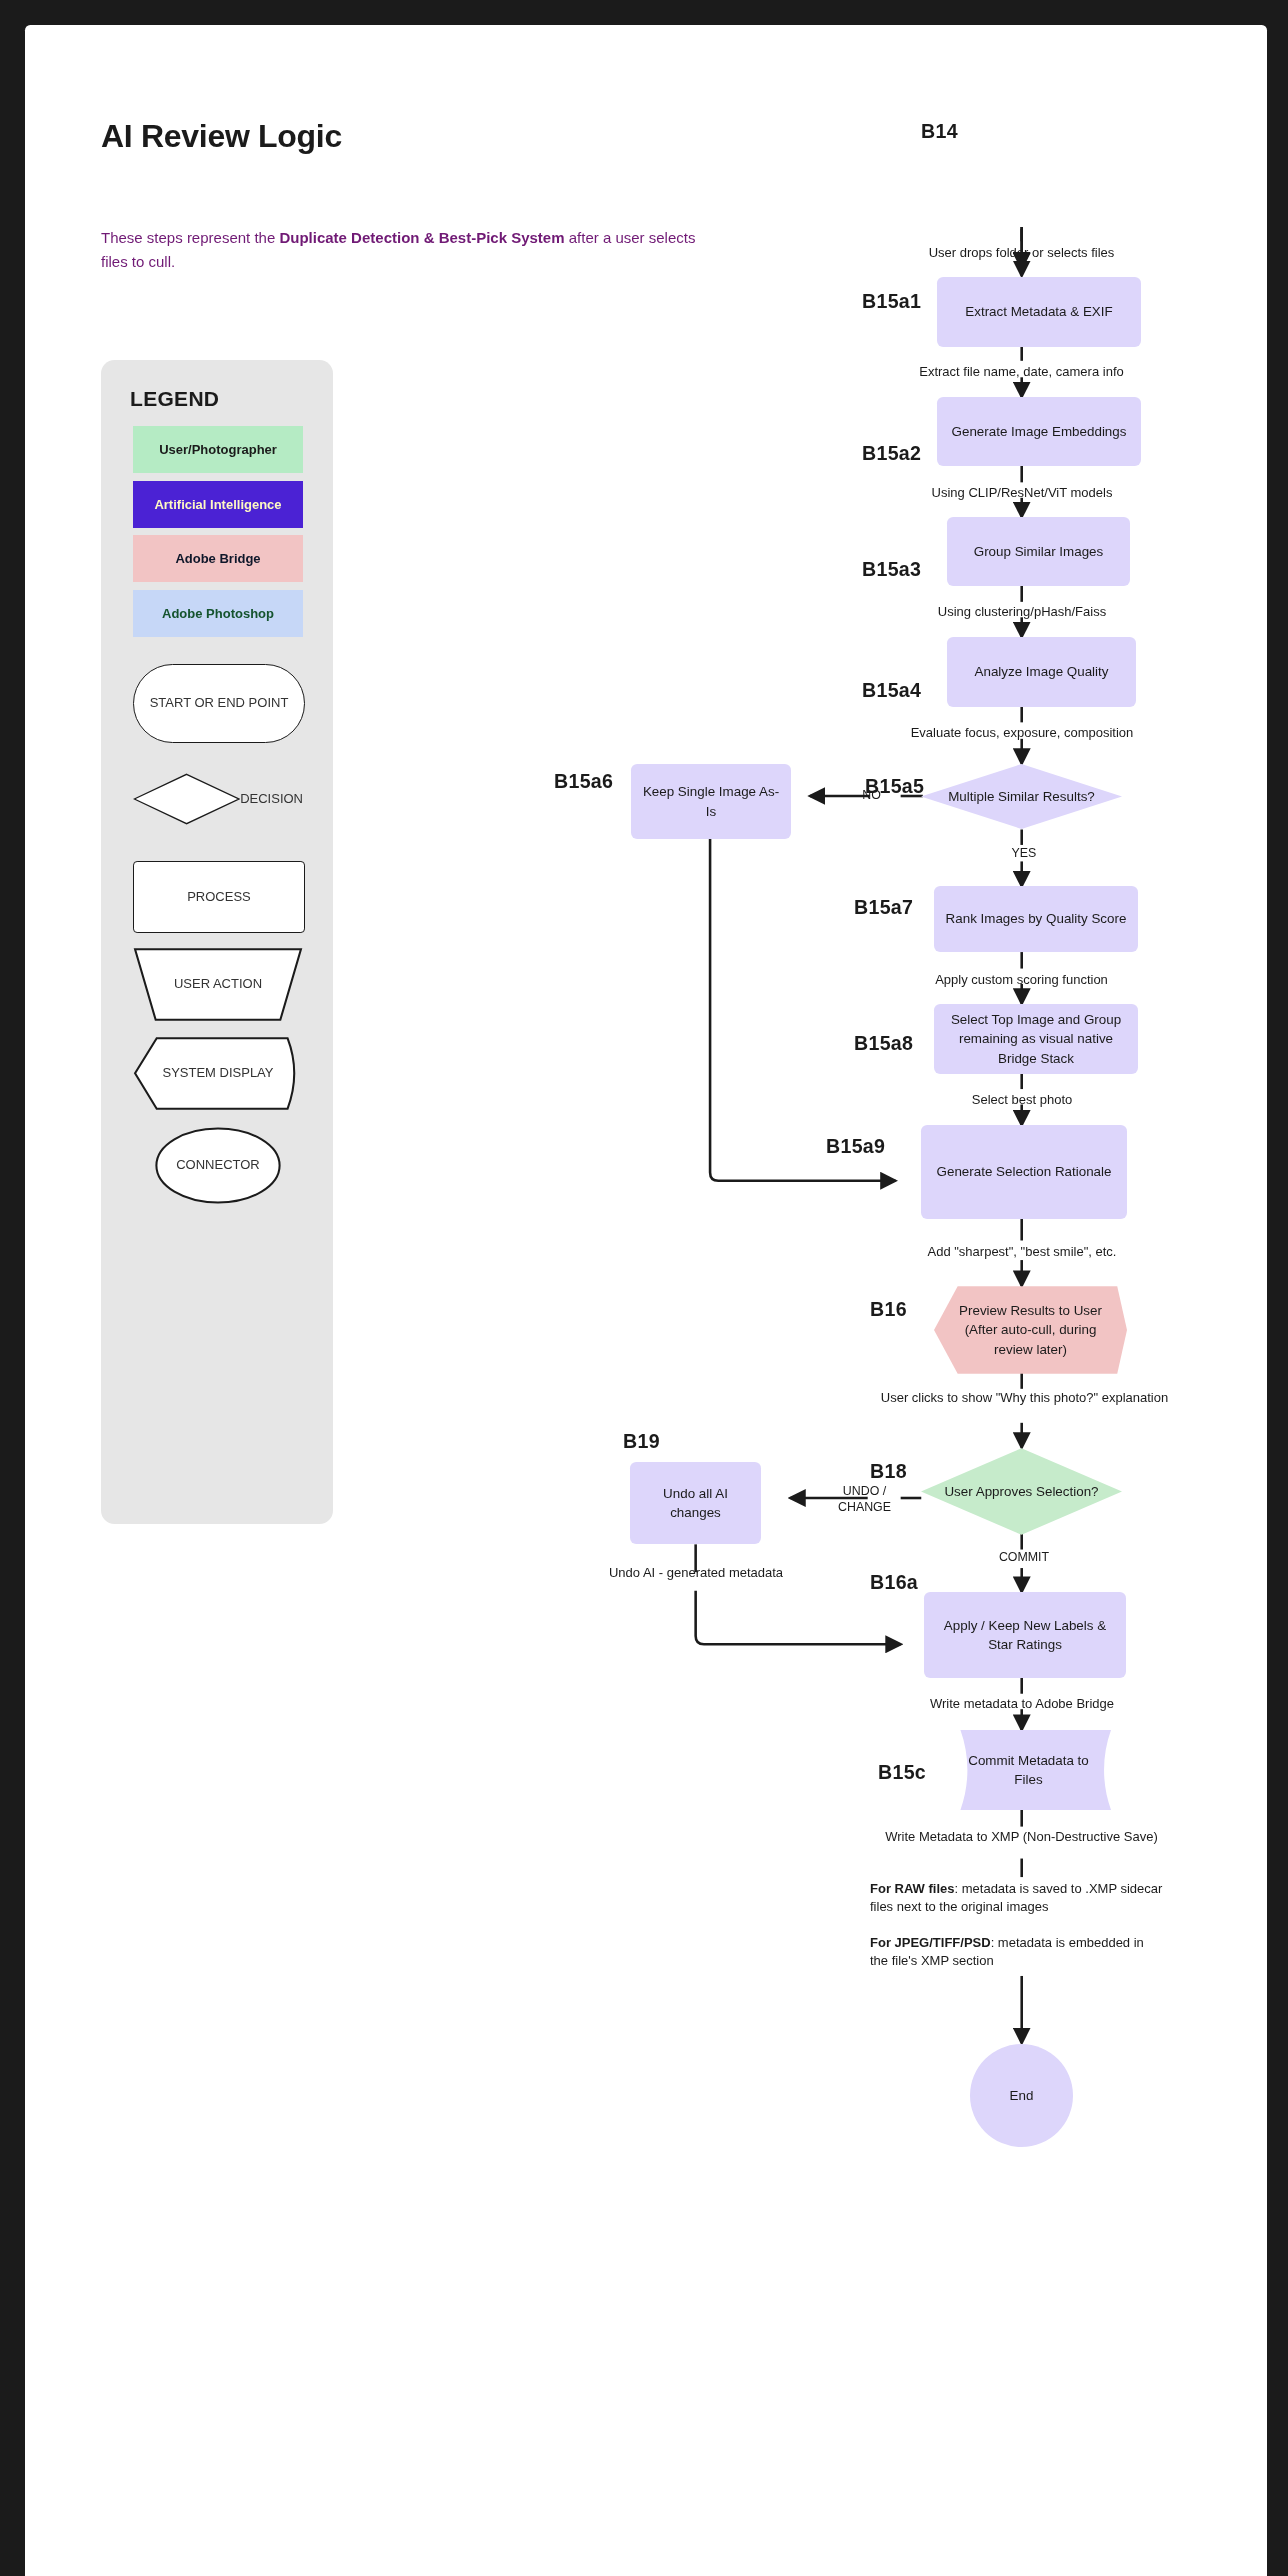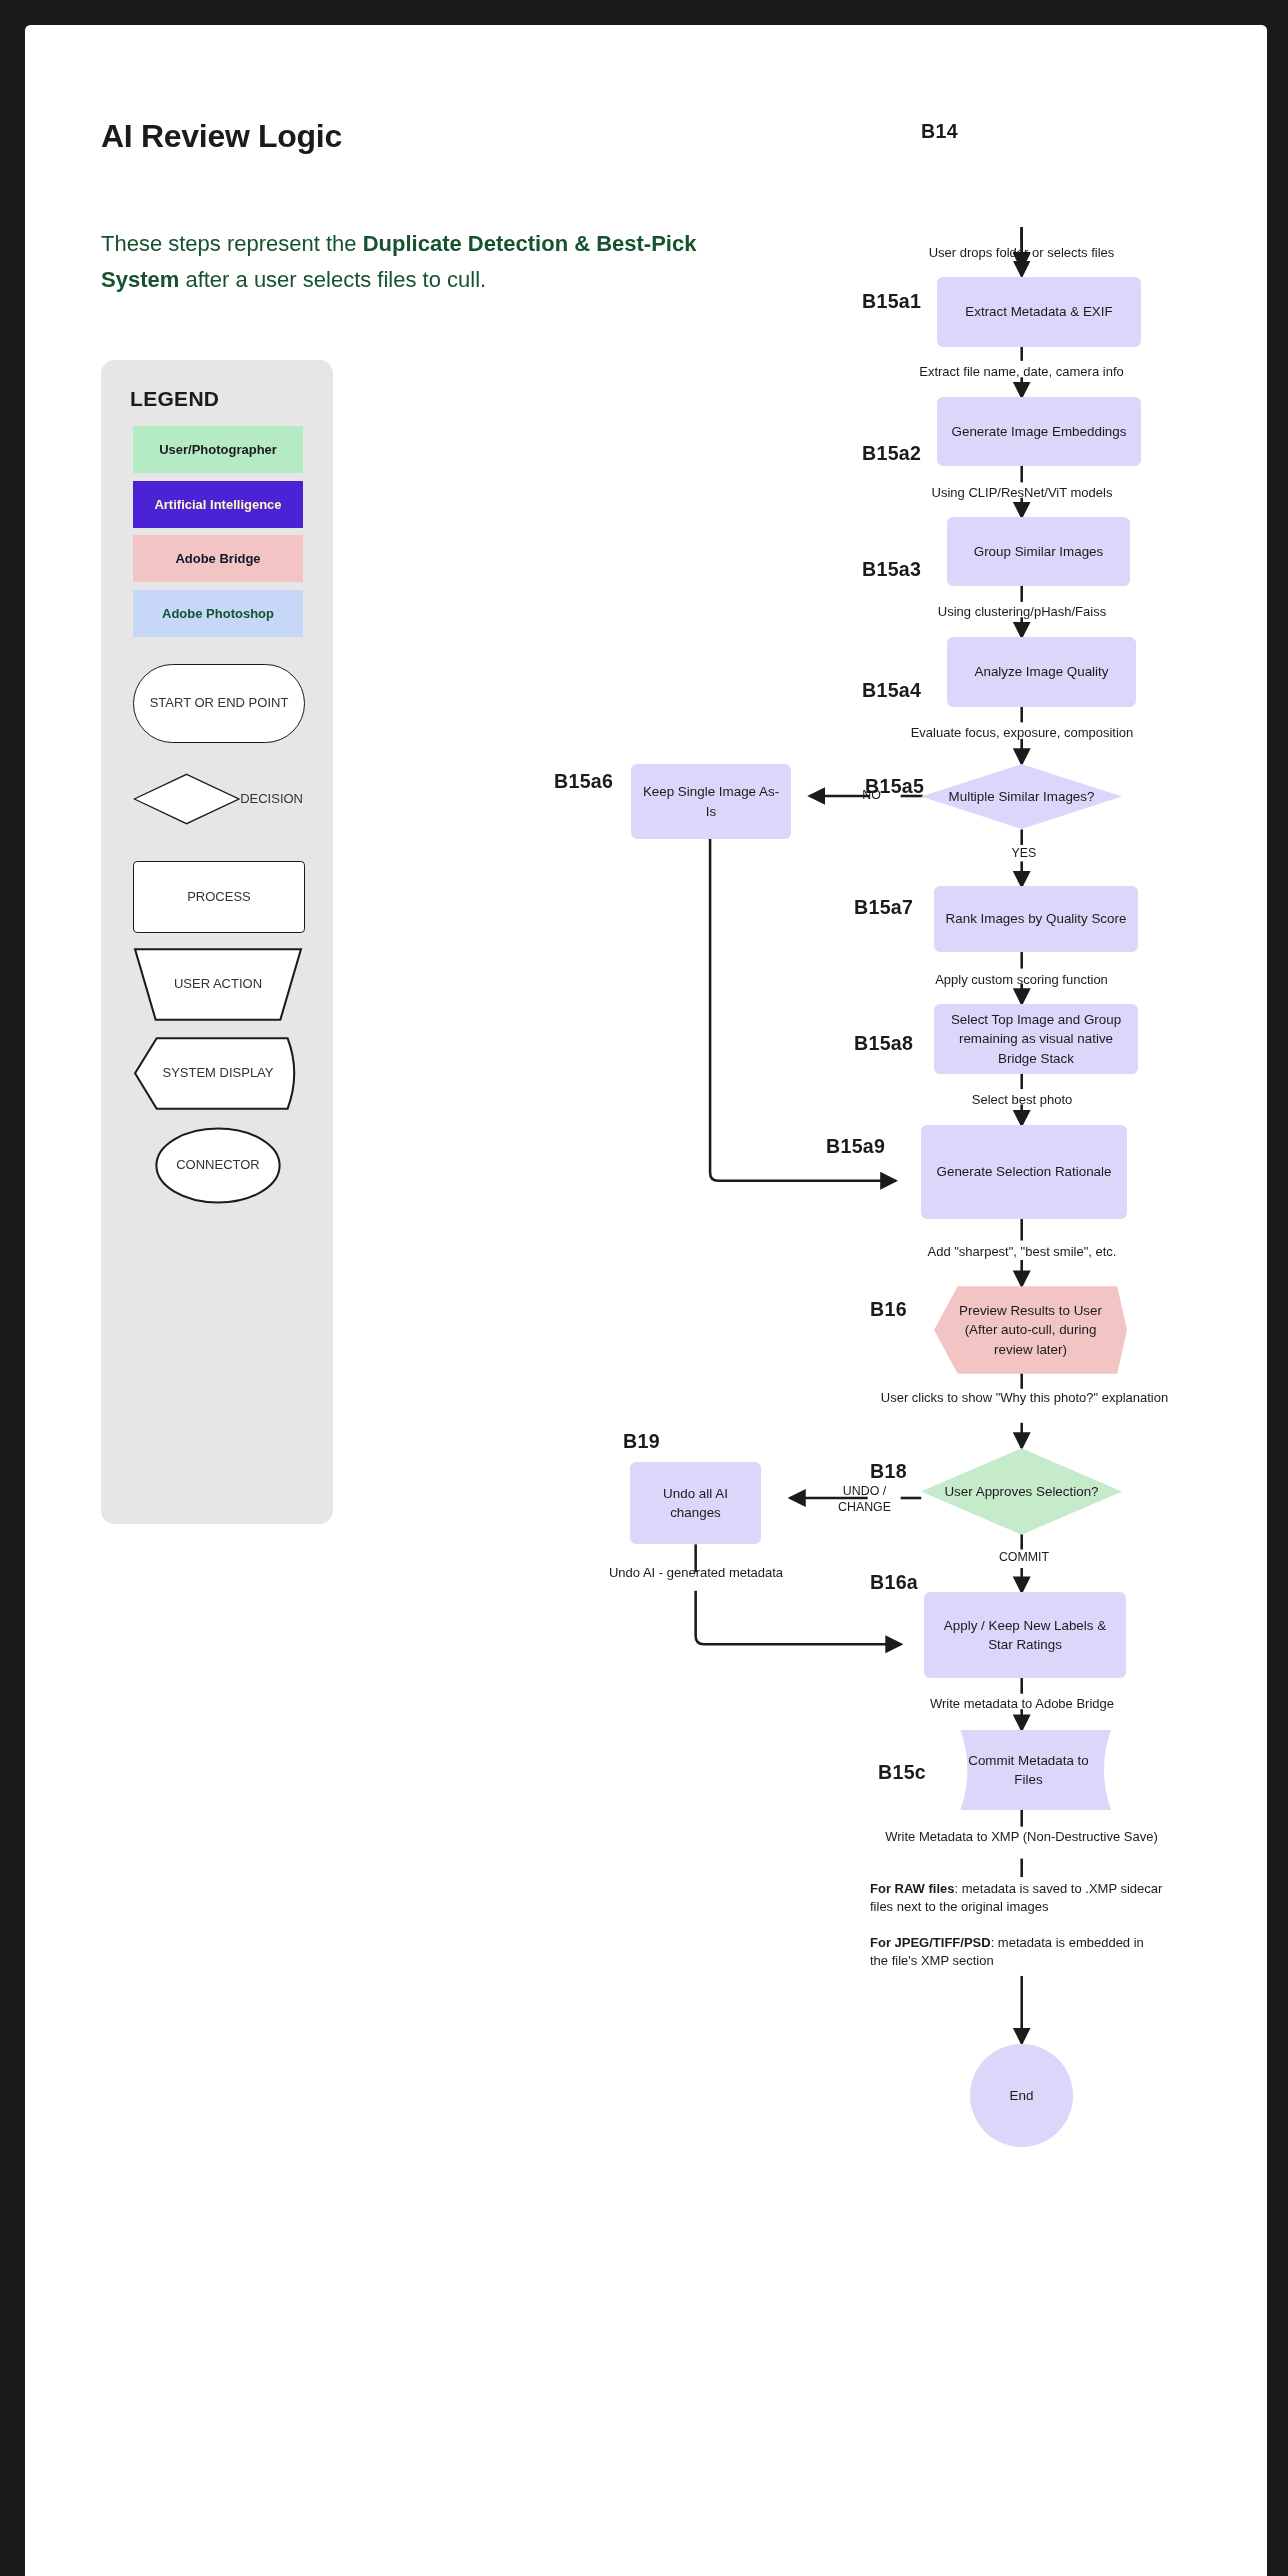--- a/index.html
+++ b/index.html
@@ -17,21 +17,21 @@
   #canvas{position:absolute;inset:0;}
   svg#edges{position:absolute;left:0;top:0;width:100%;height:100%;pointer-events:none;}
 
   .abs{position:absolute;box-sizing:border-box;}
 
   
   #title{
     left:76px;top:93px;font-size:32px;font-weight:bold;color:#1b1b1b;letter-spacing:-0.3px;
   }
   #subtitle{
-    left:76px;top:201px;width:608px;font-size:22px;line-height:1.62;color:#14532d;
+    left:76px;top:201px;width:608px;font-size:15px;line-height:1.62;color:#701a75;
   }
   #subtitle b{font-weight:bold;}
 
   
   #legend{
     left:76px;top:335px;width:232px;height:1164px;
     background:#e6e6e6;border-radius:13.4px;
   }
   #legend-title{
     position:absolute;left:29px;top:27px;font-size:21px;font-weight:bold;color:#1b1b1b;letter-spacing:0.3px;
@@ -240,21 +240,21 @@
    <div class="node n-proc" style="left:922px;top:612px;width:189px;height:70px;">
      <span>Analyze Image Quality</span>
    </div>
    <div class="elabel" style="left:822px;top:699px;width:350px;">Evaluate focus, exposure, composition</div>
 
    <div class="tag" style="left:840px;top:750px;">B15a5</div>
    <div class="shapewrap" style="left:896px;top:739px;width:201px;height:65px;">
      <svg width="201" height="65" viewBox="0 0 390 126">
        <polygon points="195,0 390,63 195,126 0,63" fill="#ddd6fb"></polygon>
      </svg>
-     <div class="txt">Multiple Similar Images?</div>
+     <div class="txt">Multiple Similar Results?</div>
    </div>
    <div class="elabel-sm" style="left:831px;top:762px;width:31px;">NO</div>
    <div class="elabel-sm" style="left:981px;top:820px;width:36px;">YES</div>
 
    <div class="tag" style="left:529px;top:745px;">B15a6</div>
    <div class="node n-proc" style="left:606px;top:739px;width:160px;height:75px;">
      <span>Keep Single Image As-Is</span>
    </div>
 
    <div class="tag" style="left:829px;top:871px;">B15a7</div>

